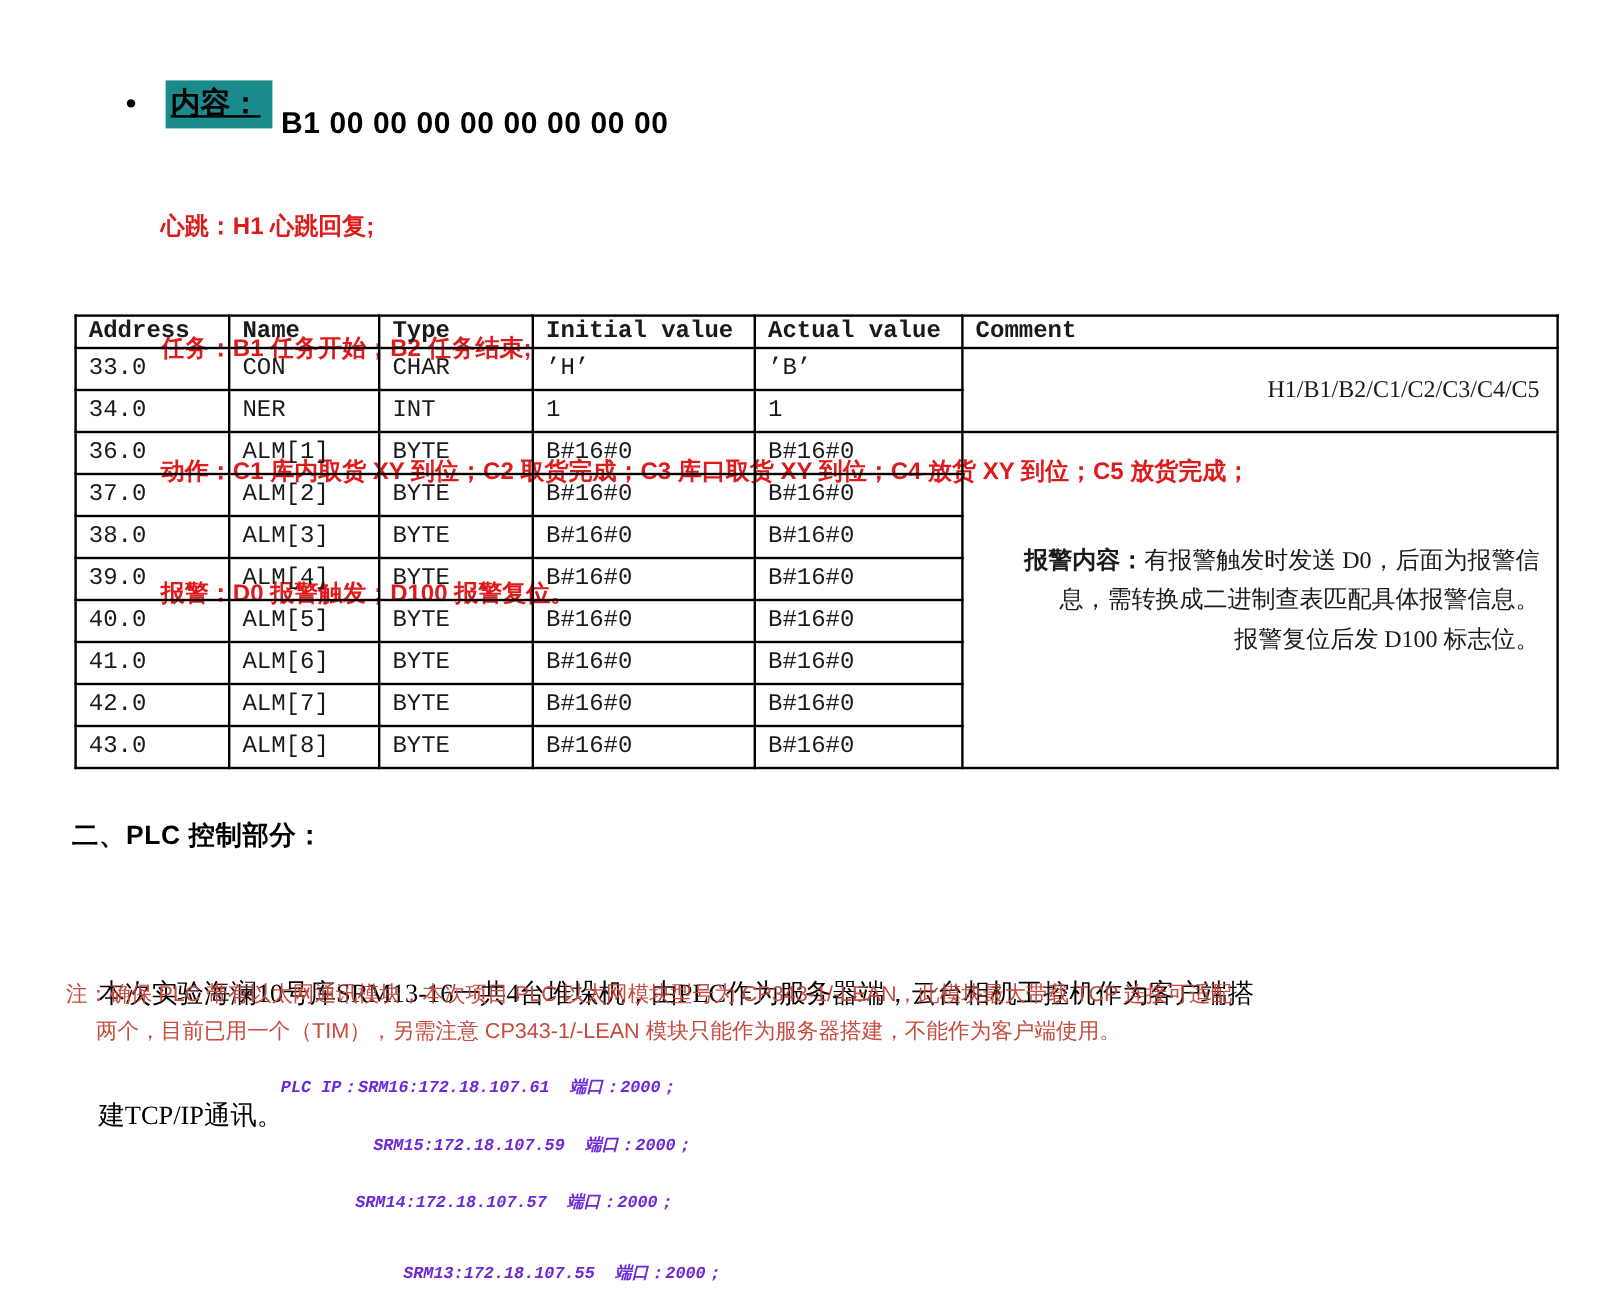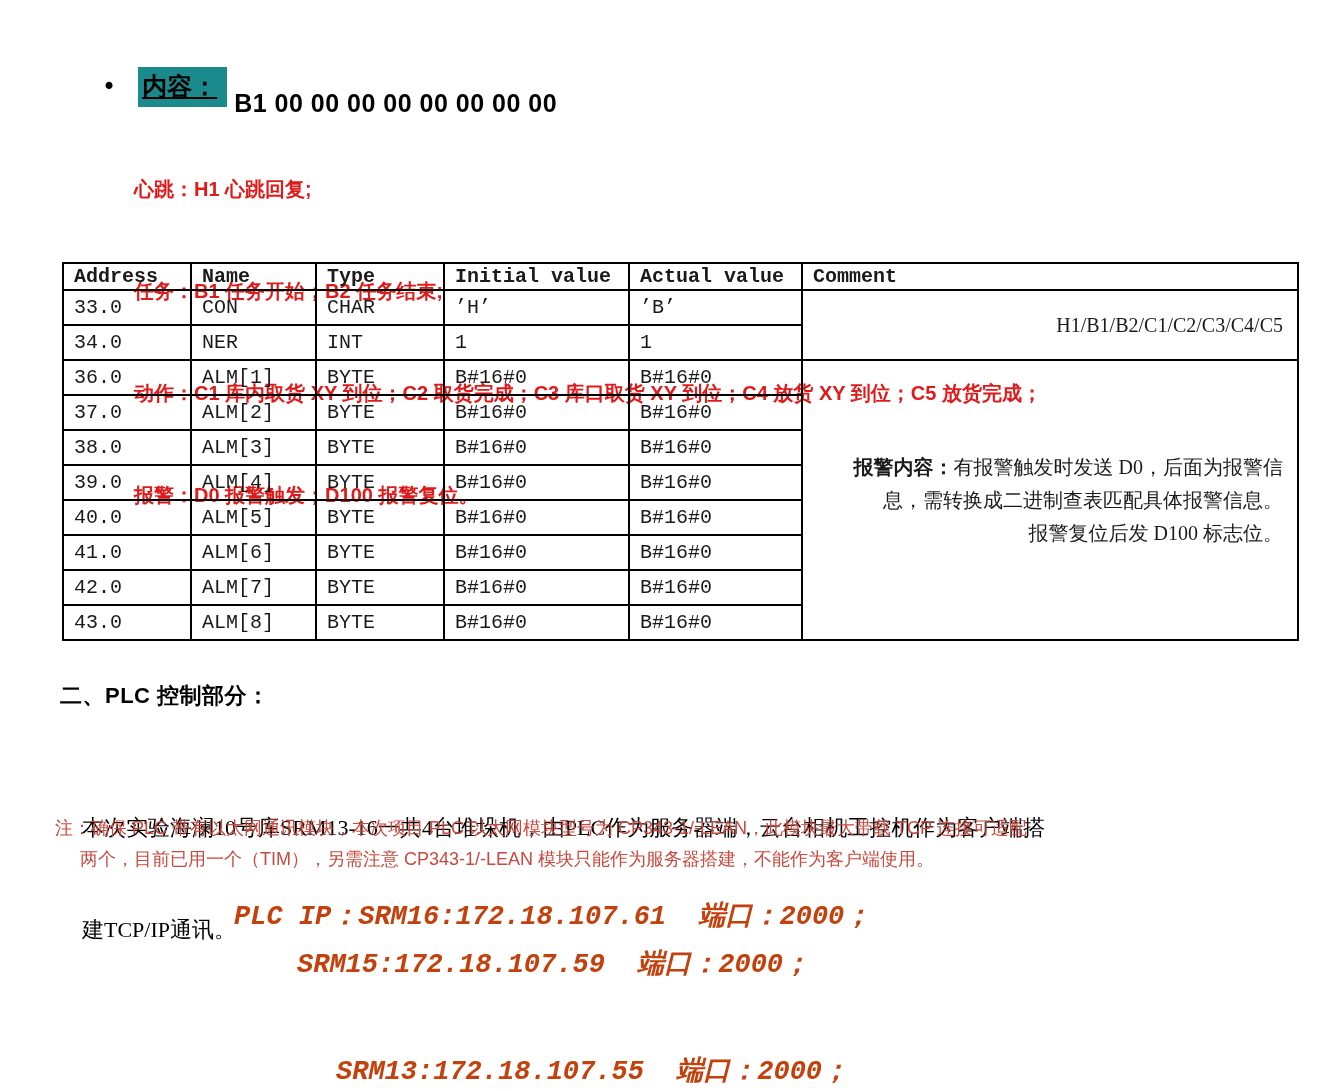--- a/index.html
+++ b/index.html
@@ -102,26 +102,26 @@
     font-size: 18px;
     white-space: pre;
   }
   .note-1 { top: 816px; left: 55px; }
   .note-2 { top: 847px; left: 47px; margin-left: 33px; }
 
   .plc-line {
     font-family: "Liberation Mono", monospace;
     font-weight: bold;
     font-style: italic;
-    font-size: 27px;
-    white-space: pre;
-    color: #c2410c;
+    font-size: 14px;
+    white-space: pre;
+    color: #6d28d9;
   }
   .plc-1 { top: 897px;  left: 234px; }
-  .plc-2 { top: 945px;  left: 297px; }
+  .plc-2 { top: 945px;  left: 311px; }
   .plc-3 { top: 993px;  left: 296px; }
   .plc-4 { top: 1052px; left: 288px; margin-left: 48px; }
 </style>
 </head>
 <body>
 
 <div class="page">
 
   <div class="abs content-line">
     <span class="bullet">•</span>
@@ -237,15 +237,16 @@
   <div class="abs body-text">
     <div>本次实验海澜10号库SRM13-16一共4台堆垛机，由PLC作为服务器端，云台相机工控机作为客户端搭</div>
     <div>建TCP/IP通讯。</div>
   </div>
 
   <div class="abs note-line note-1">注：确保 PLC 带有以太网通讯模块，本次项目 PLC 以太网模块型号为 CP343-1/-LEAN，此模块最大带载 TCP 连接可适配</div>
   <div class="abs note-line note-2">两个，目前已用一个（TIM），另需注意 CP343-1/-LEAN 模块只能作为服务器搭建，不能作为客户端使用。</div>
 
   <div class="abs plc-line plc-1">PLC IP：SRM16:172.18.107.61  端口：2000；</div>
   <div class="abs plc-line plc-2">SRM15:172.18.107.59  端口：2000；</div>
+  <div class="abs plc-line plc-3">SRM14:172.18.107.57  端口：2000；</div>
   <div class="abs plc-line plc-4">SRM13:172.18.107.55  端口：2000；</div>
 
 </div>
 
 </body></html>

